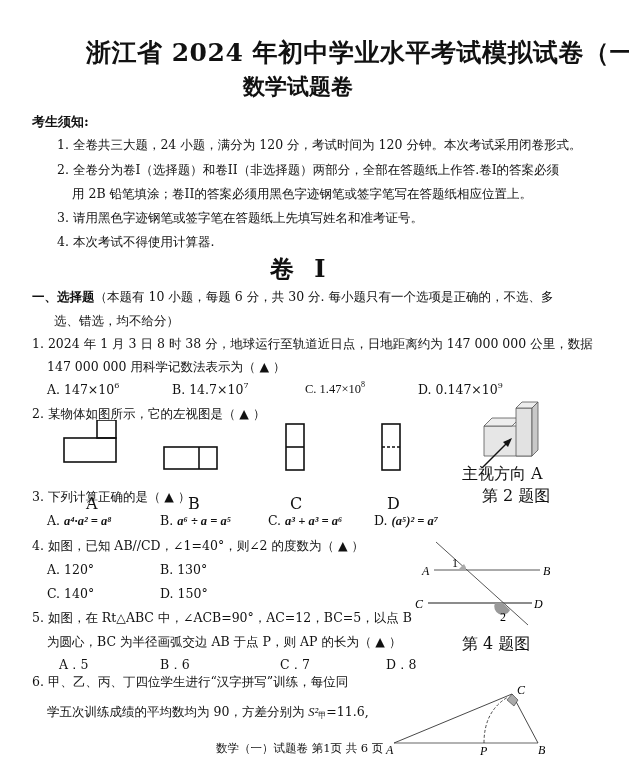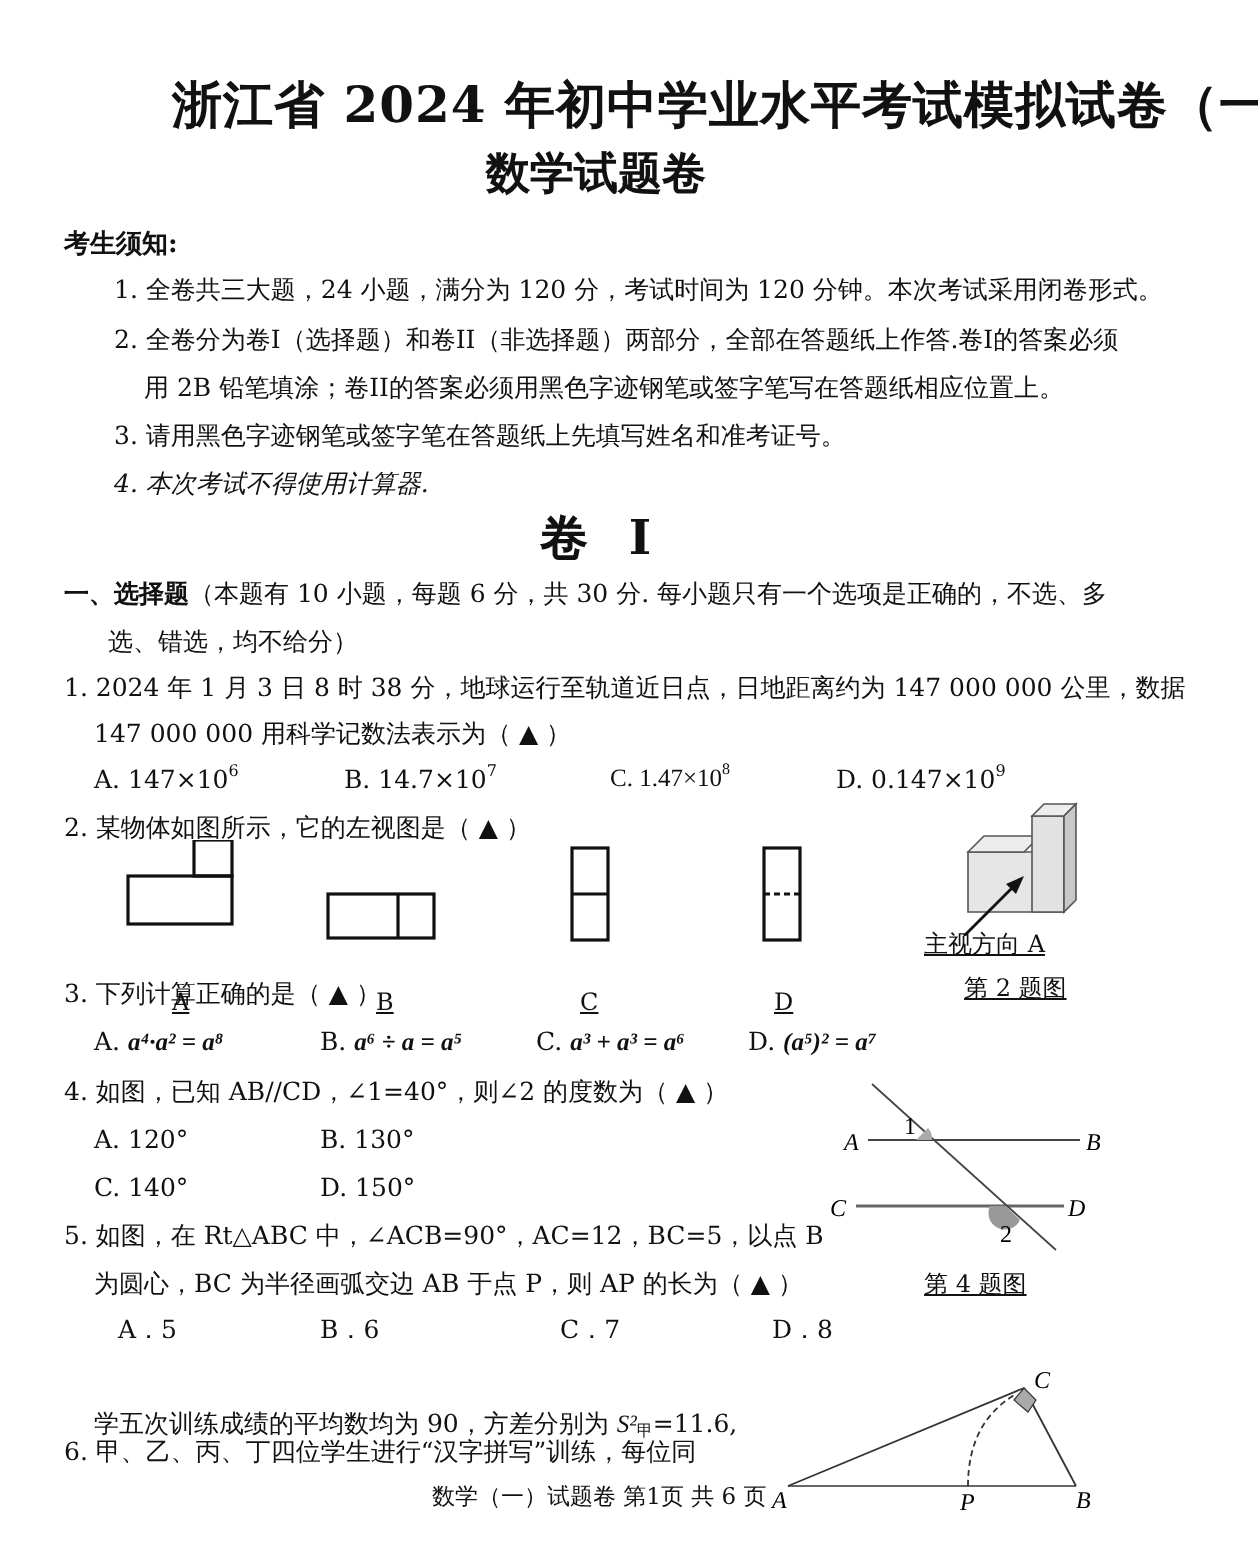--- a/index.html
+++ b/index.html
@@ -8,37 +8,37 @@
   .abs{position:absolute;white-space:nowrap;}
   .title{font-weight:bold;font-size:25px;letter-spacing:0.5px;}
   .subtitle{font-weight:bold;font-size:22px;}
   .notice-head{font-weight:bold;font-size:13px;}
   .line{font-size:12.5px;}
   .juan{font-weight:bold;font-size:24px;letter-spacing:6px;}
   .opt{font-size:12.5px;}
   .opt .math{font-family:"Liberation Serif",serif;font-style:italic;font-weight:bold;}
   sup{font-size:8px;vertical-align:6px;line-height:0;}
   sub{font-size:8px;vertical-align:-2px;line-height:0;}
-  .fig-label{font-size:12px;text-decoration:underline;}
+  .fig-label{font-size:16px;}
   .it{font-style:italic;font-family:"Liberation Serif",serif;}
   .footer{font-size:11.5px;}
   svg text{font-family:"Liberation Serif",serif;}
 </style>
 </head>
 <body>
 
 <div class="abs title" style="left:86px;top:36px;">浙江省 2024 年初中学业水平考试模拟试卷（一）</div>
 <div class="abs subtitle" style="left:243px;top:72px;">数学试题卷</div>
 
 <div class="abs notice-head" style="left:32px;top:113px;">考生须知:</div>
 <div class="abs line" style="left:57px;top:137px;">1. 全卷共三大题，24 小题，满分为 120 分，考试时间为 120 分钟。本次考试采用闭卷形式。</div>
 <div class="abs line" style="left:57px;top:162px;">2. 全卷分为卷I（选择题）和卷II（非选择题）两部分，全部在答题纸上作答.卷I的答案必须</div>
 <div class="abs line" style="left:72px;top:186px;">用 2B 铅笔填涂；卷II的答案必须用黑色字迹钢笔或签字笔写在答题纸相应位置上。</div>
 <div class="abs line" style="left:57px;top:210px;">3. 请用黑色字迹钢笔或签字笔在答题纸上先填写姓名和准考证号。</div>
-<div class="abs line" style="left:57px;top:234px;font-style:italic;">4. 本次考试不得使用计算器.</div>
+<div class="abs line" style="left:57px;top:234px;">4. 本次考试不得使用计算器.</div>
 
 <div class="abs juan" style="left:270px;top:253px;">卷 I</div>
 
 <div class="abs line" style="left:32px;top:289px;">
   <b>一、选择题</b><span>（本题有 10 小题，每题 6 分，共 30 分. 每小题只有一个选项是正确的，不选、多</span>
 </div>
 <div class="abs line" style="left:54px;top:313px;">选、错选，均不给分）</div>
 
 <div class="abs line" style="left:32px;top:336px;">1. 2024 年 1 月 3 日 8 时 38 分，地球运行至轨道近日点，日地距离约为 147 000 000 公里，数据</div>
 <div class="abs line" style="left:47px;top:359px;">147 000 000 用科学记数法表示为（ ▲ ）</div>
@@ -170,21 +170,21 @@
 <div class="abs opt" style="left:160px;top:657px;">
   <span>B．</span><span>6</span>
 </div>
 <div class="abs opt" style="left:280px;top:657px;">
   <span>C．</span><span>7</span>
 </div>
 <div class="abs opt" style="left:386px;top:657px;">
   <span>D．</span><span>8</span>
 </div>
 
-<div class="abs line" style="left:32px;top:718px;">6. 甲、乙、丙、丁四位学生进行“汉字拼写”训练，每位同</div>
+<div class="abs line" style="left:32px;top:674px;">6. 甲、乙、丙、丁四位学生进行“汉字拼写”训练，每位同</div>
 <div class="abs line" style="left:47px;top:704px;">
   <span>学五次训练成绩的平均数均为 90，方差分别为 </span><span class="it">S²</span><sub>甲</sub><span>=11.6,</span>
 </div>
 
 <svg class="abs" style="left:380px;top:675px;" width="200" height="90">
   <line x1="14" y1="68" x2="158" y2="68" stroke="#666" stroke-width="1.1"></line>
   <line x1="14" y1="68" x2="132" y2="19" stroke="#333" stroke-width="0.9"></line>
   <line x1="132" y1="19" x2="158" y2="68" stroke="#333" stroke-width="0.9"></line>
   <polygon points="132,19 138,25 134,31 127,25" fill="#aaa" stroke="#333" stroke-width="0.6"></polygon>
   <path d="M104,68 Q104,36 128,22" fill="none" stroke="#333" stroke-width="0.9" stroke-dasharray="3,2"></path>

